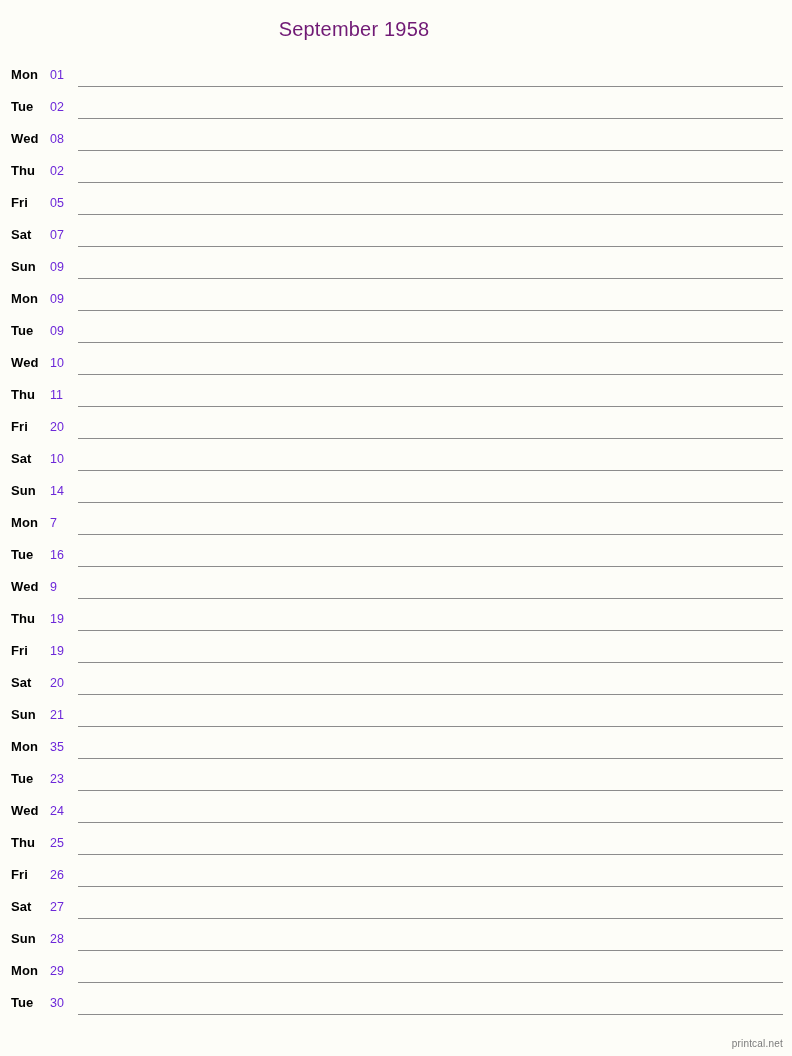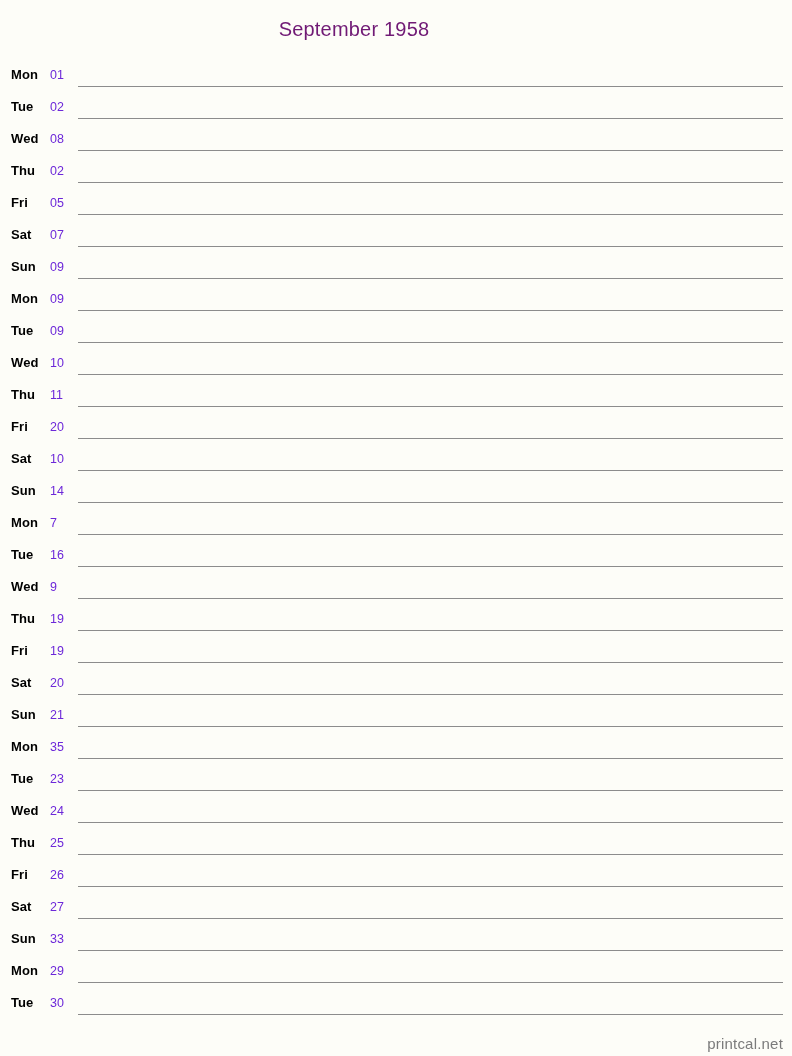--- a/index.html
+++ b/index.html
@@ -69,21 +69,21 @@
     left: 78px;
     right: 9px;
     bottom: 7px;
     height: 0;
     border-bottom: 1px solid #8c8c8c;
   }
   .footer {
     position: absolute;
     right: 9px;
     bottom: 5px;
-    font-size: 15px;
+    font-size: 10px;
     color: #7b7b7b;
     letter-spacing: 0.2px;
     line-height: 14px;
   }
 </style>
 </head>
 <body>
 
 <div class="page">
 
@@ -220,21 +220,21 @@
         <span class="day-number">26</span>
         <span class="day-rule"></span>
       </div>
       <div class="day-row">
         <span class="day-weekday">Sat</span>
         <span class="day-number">27</span>
         <span class="day-rule"></span>
       </div>
       <div class="day-row">
         <span class="day-weekday">Sun</span>
-        <span class="day-number">33</span>
+        <span class="day-number">28</span>
         <span class="day-rule"></span>
       </div>
       <div class="day-row">
         <span class="day-weekday">Mon</span>
         <span class="day-number">29</span>
         <span class="day-rule"></span>
       </div>
       <div class="day-row">
         <span class="day-weekday">Tue</span>
         <span class="day-number">30</span>

